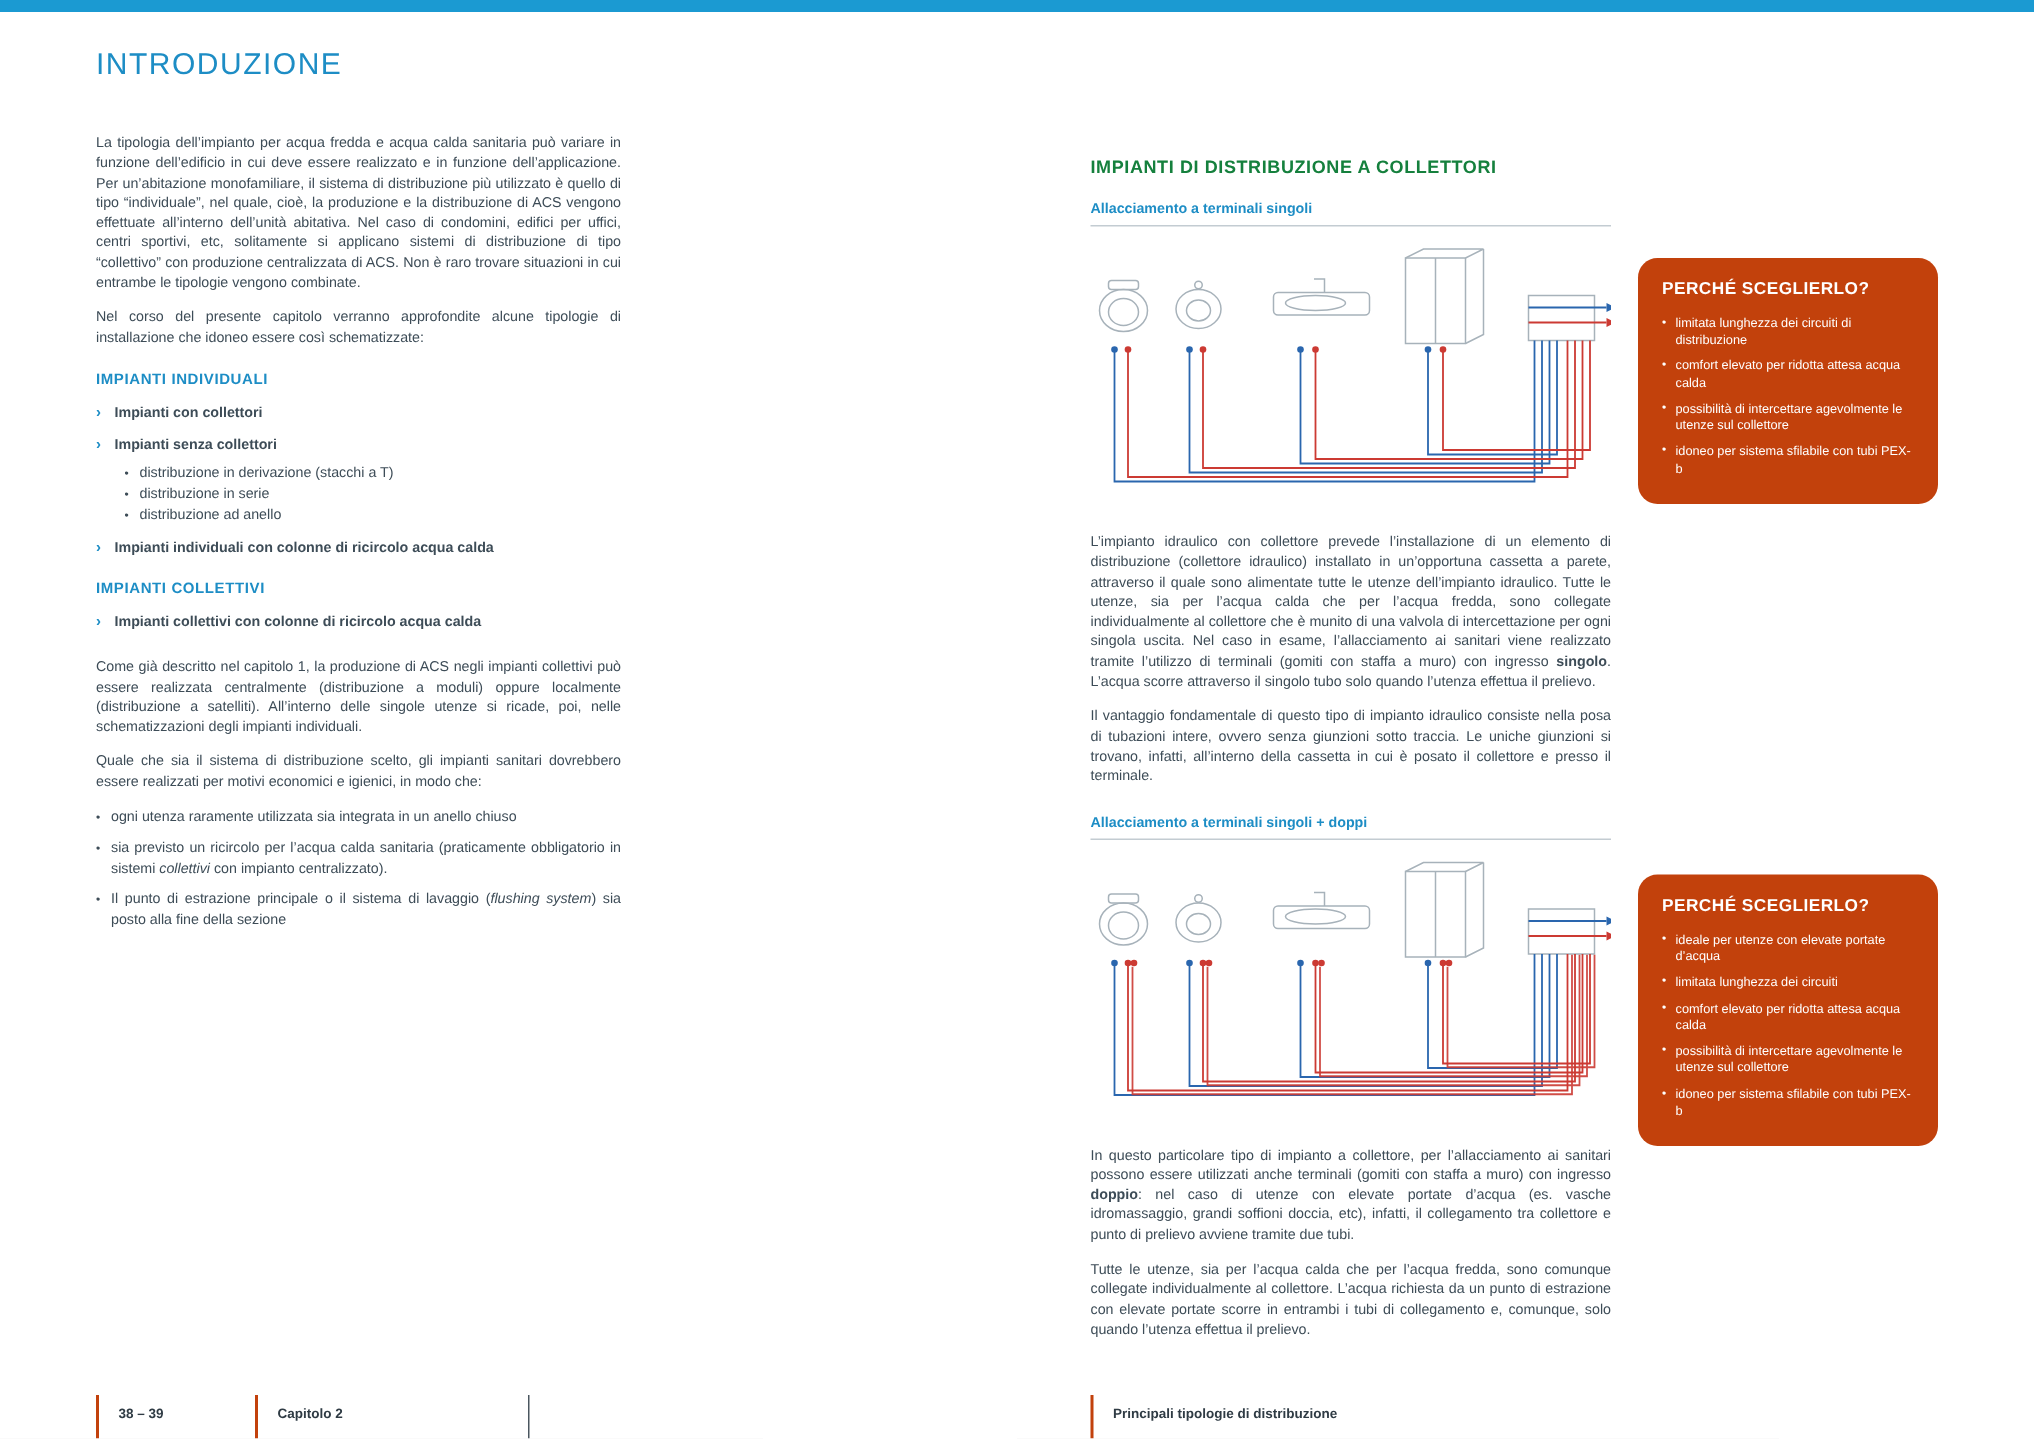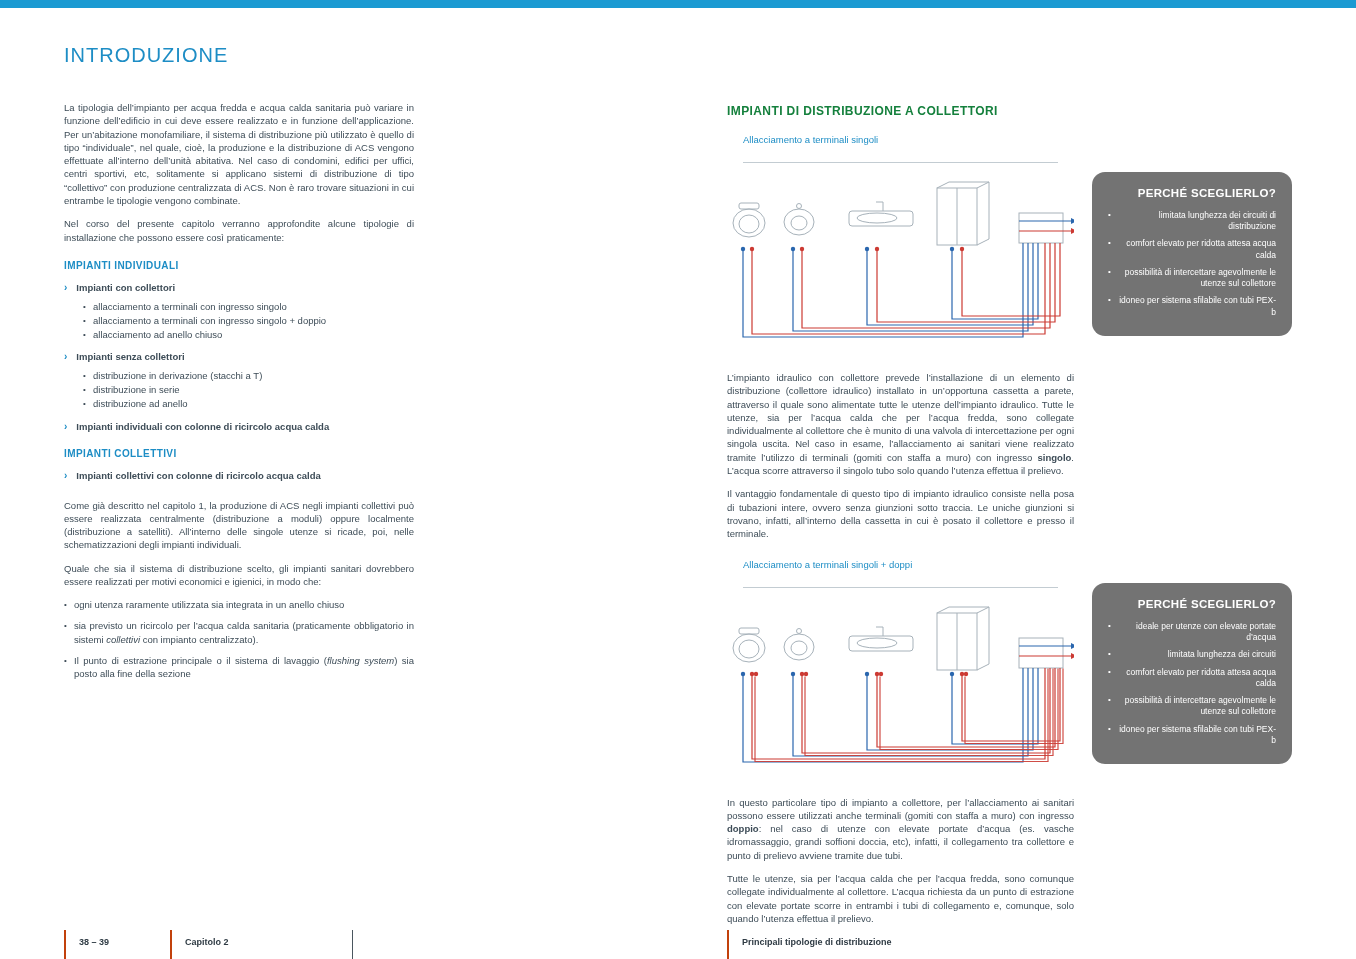--- a/index.html
+++ b/index.html
@@ -1,74 +1,69 @@
 <!DOCTYPE html>
 <html><head>
 <meta charset="utf-8">
 <style>
   * { box-sizing: border-box; }
   body { margin:0; background:#e9ebec; font-family:"Liberation Sans", sans-serif; }
   .page { position:relative; width:1356px; height:959px; background:#ffffff; color:#3d4c57; overflow:hidden; margin:0 auto; }
   .topbar { position:absolute; top:0; left:0; right:0; height:8px; background:#1b9ad2; }
 
   
-  .col-left { position:absolute; left:64px; top:44px; width:350px; }
+  .col-left { position:absolute; left:64px; top:32px; width:350px; }
   .page-title { font-size:20px; font-weight:normal; letter-spacing:1px; color:#1d8dc5; margin:0 0 34px 0; }
   .body { font-size:9.5px; line-height:1.4; text-align:justify; margin:0 0 10px 0; }
   .sec-head { color:#1d8dc5; font-size:10px; font-weight:bold; letter-spacing:.4px; margin:16px 0 11px 0; }
   .group-title { font-size:9.5px; font-weight:bold; margin:10px 0 7px 0; display:flex; gap:9px; align-items:baseline; }
   .chev { color:#1d8dc5; font-weight:bold; font-size:10px; }
   ul.sub { list-style:none; margin:0 0 8px 0; padding:0 0 0 19px; }
   ul.sub li, ul.bullets li { font-size:9.5px; line-height:1.45; padding-left:10px; position:relative; }
   ul.sub li::before, ul.bullets li::before { content:"•"; position:absolute; left:0; top:1px; font-size:8px; }
   ul.bullets { list-style:none; margin:4px 0 0 0; padding:0; }
   ul.bullets li { margin-bottom:7px; text-align:justify; }
 
   
   .col-right { position:absolute; left:727px; top:104px; width:347px; }
   .r-head { color:#15803d; font-size:12px; font-weight:bold; letter-spacing:.4px; margin:0 0 16px 0; }
-  .r-sub { color:#1d8dc5; font-size:9.5px; font-weight:normal; margin:16px; padding-bottom:17px; border-bottom:1px solid #c3ccd2; }
+  .r-sub { color:#1d8dc5; font-size:9.5px; font-weight:bold; margin:0; padding-bottom:5px; border-bottom:1px solid #c3ccd2; }
   .r-sub.second { margin-top:18px; }
   .diagram { display:block; margin:12px 0 14px 0; }
 
   
-  .callout { position:absolute; width:200px; background:#737373; color:#ffffff; border-radius:13px; padding:15px 16px 12px 16px;text-align:right; }
+  .callout { position:absolute; width:200px; background:#c2410c; color:#ffffff; border-radius:13px; padding:15px 16px 12px 16px; }
   .callout h4 { margin:0 0 11px 0; font-size:11.5px; letter-spacing:.3px; }
   .callout ul { list-style:none; margin:0; padding:0; }
   .callout li { font-size:8.5px; line-height:1.32; padding-left:9px; position:relative; margin-bottom:6px; }
   .callout li::before { content:"•"; position:absolute; left:0; top:0; font-size:8px; }
   .callout1 { left:1092px; top:172px; }
   .callout2 { left:1092px; top:583px; }
 
   
   .fcell { position:absolute; bottom:0; height:29px; border-left:2px solid #c2410c; padding:7px 0 0 13px; font-size:9px; font-weight:bold; color:#2f3b44; white-space:nowrap; }
   .fbar { position:absolute; bottom:0; height:29px; border-left:1px solid #4a565f; width:1px; }
 </style>
 </head>
 <body>
 
 <div class="page">
   <div class="topbar"></div>
 
   <div class="col-left">
     <h1 class="page-title">INTRODUZIONE</h1>
     <p class="body">La tipologia dell’impianto per acqua fredda e acqua calda sanitaria può variare in funzione dell’edificio in cui deve essere realizzato e in funzione dell’applicazione. Per un’abitazione monofamiliare, il sistema di distribuzione più utilizzato è quello di tipo “individuale”, nel quale, cioè, la produzione e la distribuzione di ACS vengono effettuate all’interno dell’unità abitativa. Nel caso di condomini, edifici per uffici, centri sportivi, etc, solitamente si applicano sistemi di distribuzione di tipo “collettivo” con produzione centralizzata di ACS. Non è raro trovare situazioni in cui entrambe le tipologie vengono combinate.</p>
-    <p class="body">Nel corso del presente capitolo verranno approfondite alcune tipologie di installazione che possono essere così praticamente:</p>
+    <p class="body">Nel corso del presente capitolo verranno approfondite alcune tipologie di installazione che idoneo essere così schematizzate:</p>
 
     <h3 class="sec-head">IMPIANTI INDIVIDUALI</h3>
 
     <div class="group-title">
       <span class="chev">›</span>
       <b>Impianti con collettori</b>
     </div>
-    <ul class="sub">
-      <li>allacciamento a terminali con ingresso singolo</li>
-      <li>allacciamento a terminali con ingresso singolo + doppio</li>
-      <li>allacciamento ad anello chiuso</li>
-    </ul>
 
     <div class="group-title">
       <span class="chev">›</span>
       <b>Impianti senza collettori</b>
     </div>
     <ul class="sub">
       <li>distribuzione in derivazione (stacchi a T)</li>
       <li>distribuzione in serie</li>
       <li>distribuzione ad anello</li>
     </ul>

